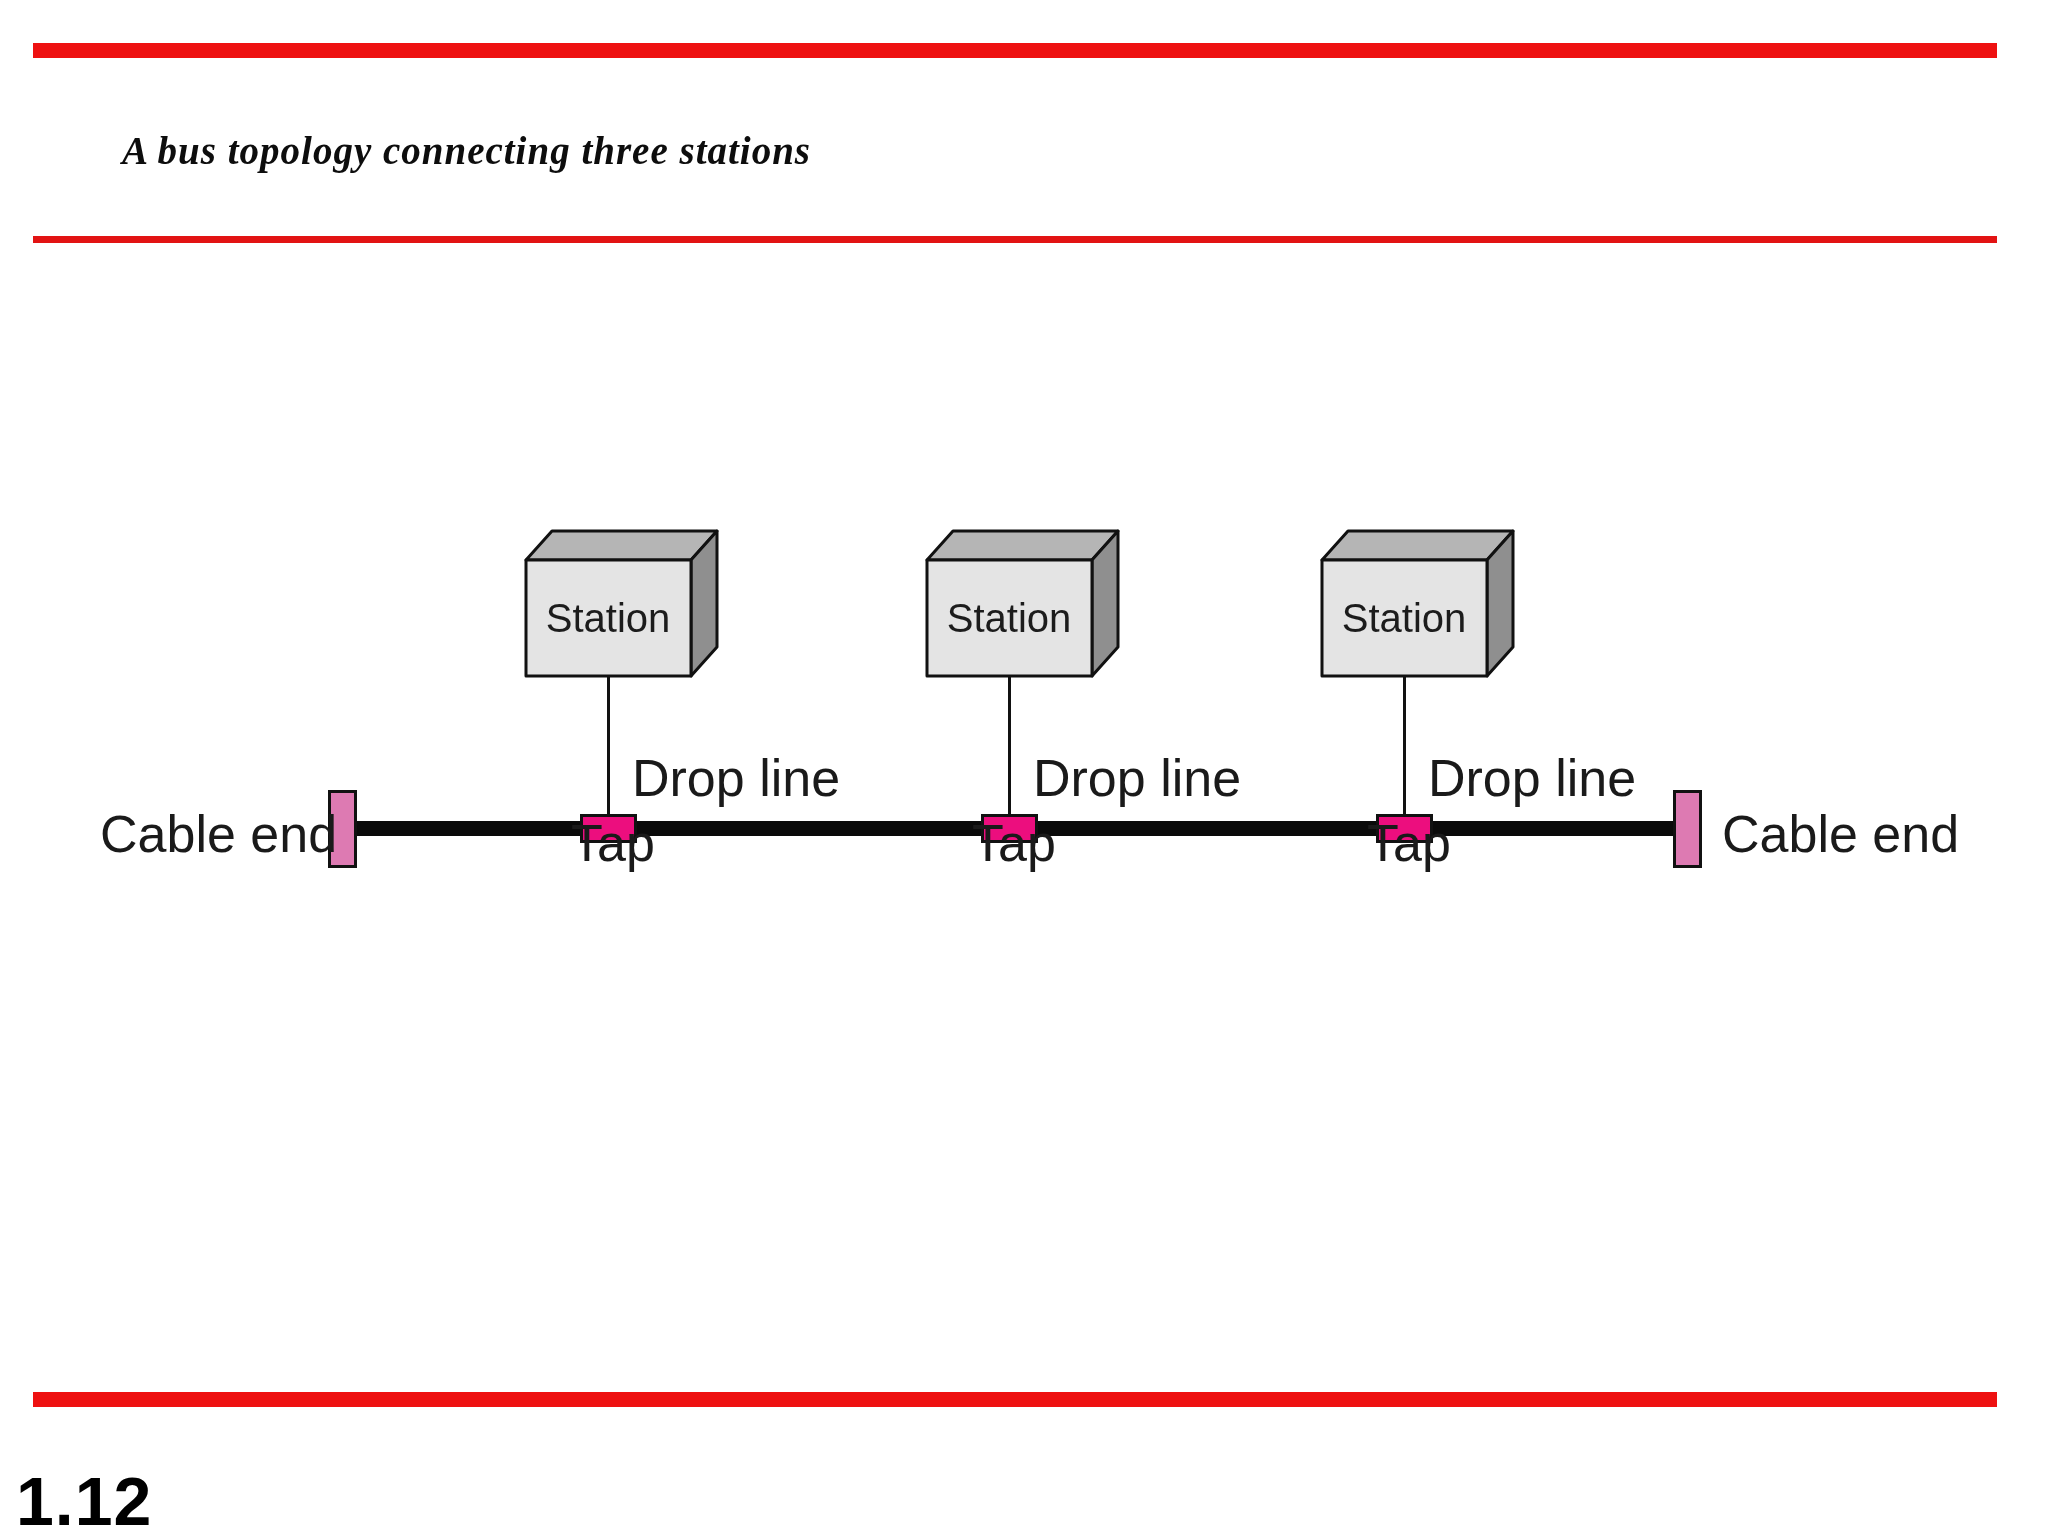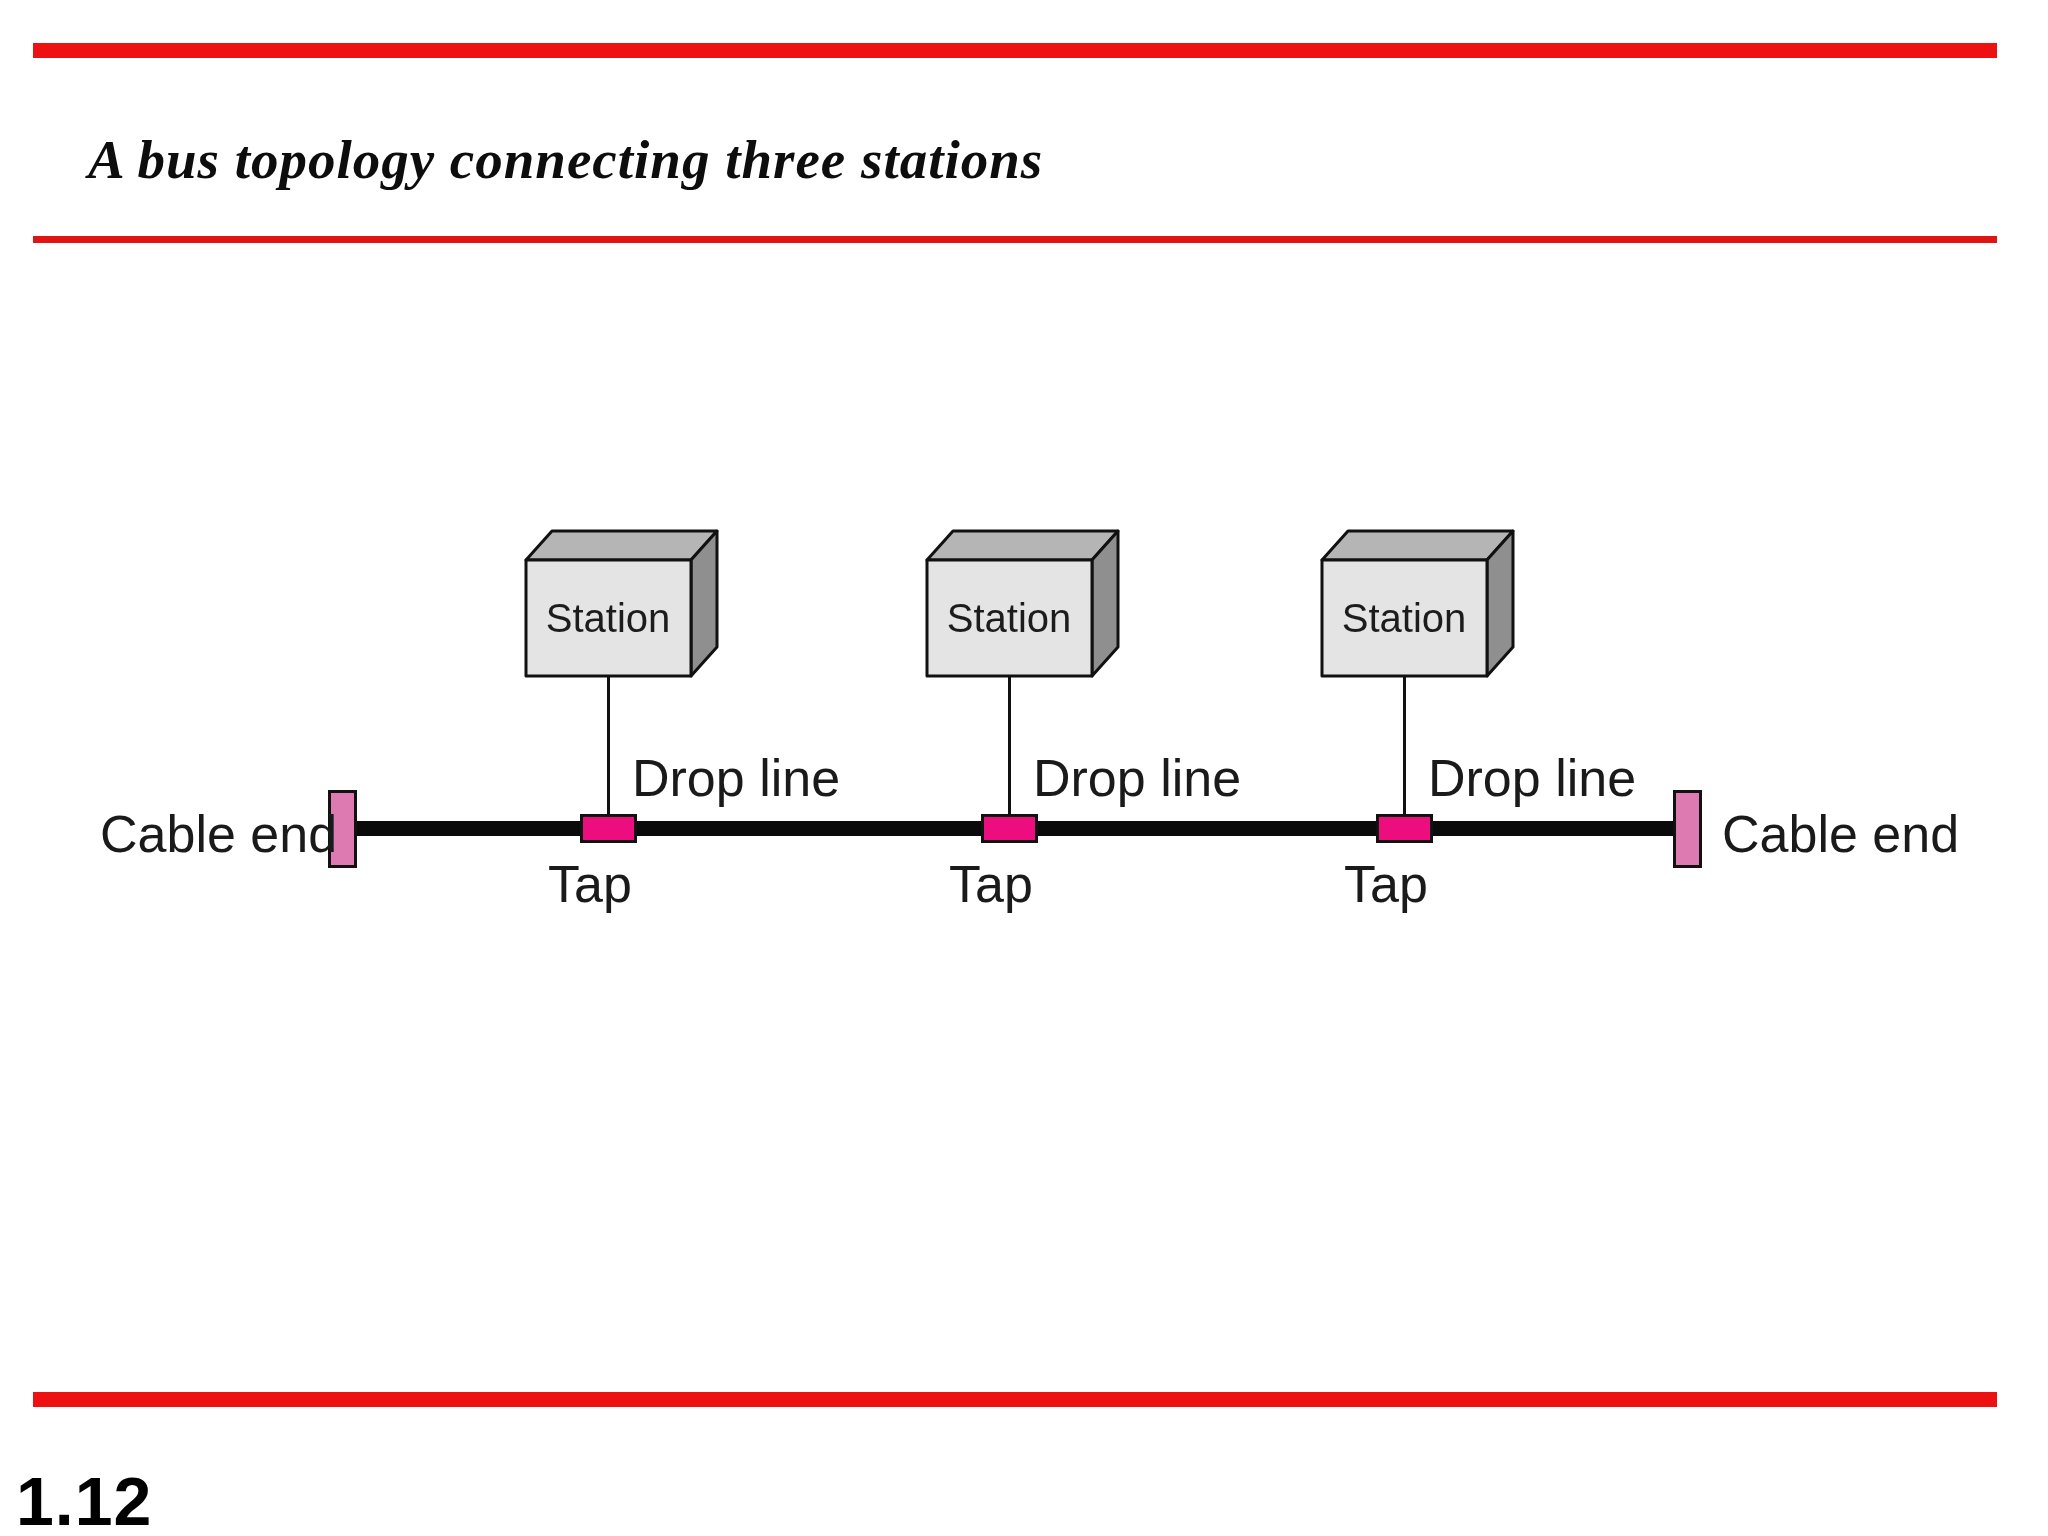--- a/index.html
+++ b/index.html
@@ -14,21 +14,21 @@
   .rule-bottom{top:1392px;}
   .rule-thin{left:33px;top:236px;width:1964px;height:7px;background:#e21313;}
   
   .title-row{left:88px;top:128px;display:flex;align-items:baseline;white-space:nowrap;}
   .fig-label{
     font-family:"Liberation Serif", serif;font-weight:bold;
     font-size:62px;color:#3a3ccd;letter-spacing:1px;
   }
   .fig-caption{
     font-family:"Liberation Serif", serif;font-weight:bold;font-style:italic;
-    font-size:55px;color:#0d0d0d;letter-spacing:1px;
+    font-size:39px;color:#0d0d0d;margin-left:34px;letter-spacing:1px;
   }
   
   .bus{left:357px;top:821px;width:1316px;height:15px;background:#0a0a0a;}
   .cable-end-rect{
     top:790px;width:29px;height:78px;background:#dd7ab2;
     border:3px solid #111;box-sizing:border-box;
   }
   .cable-end-left{left:328px;}
   .cable-end-right{left:1673px;}
   .diagram-label{
@@ -39,21 +39,21 @@
   .station-svg{width:195px;height:149px;top:529px;}
   .station-text{
     font-family:"Liberation Sans", sans-serif;font-size:40px;fill:#1c1c1c;
   }
   .drop-line{top:676px;width:3px;height:140px;background:#111;}
   .tap-rect{
     top:814px;width:57px;height:29px;background:#ec0e7e;
     border:3px solid #111;box-sizing:border-box;
   }
   .drop-line-label{top:752px;}
-  .tap-label{top:858px;width:130px;text-align:left;}
+  .tap-label{top:817px;width:130px;text-align:center;}
   
   .page-number{
     left:16px;top:1462px;font-weight:bold;font-size:68px;color:#000;
     letter-spacing:1px;
   }
 </style>
 </head>
 <body>
 
 <div class="abs rule-thick rule-top"></div>

